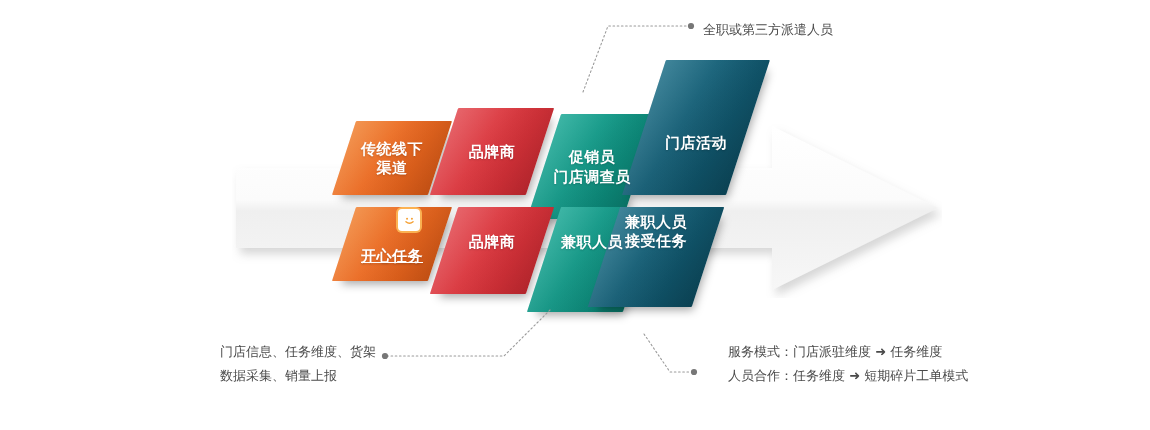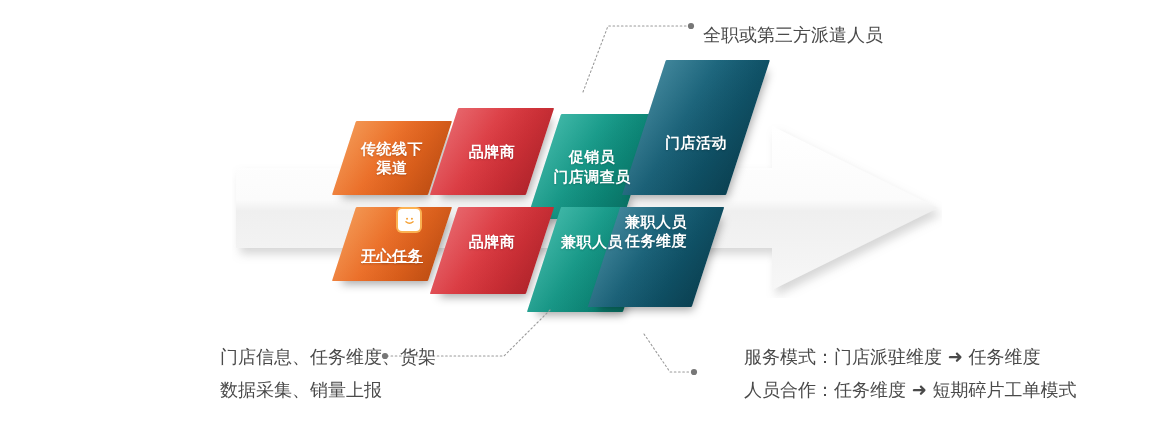--- a/index.html
+++ b/index.html
@@ -58,21 +58,21 @@
     background:#ffffff;
     box-shadow:0 0 0 2px rgba(255,190,90,.85);
     display:flex;align-items:center;justify-content:center;
   }
   .smiley svg{display:block;}
 
   
   .anno{
     position:absolute;
     color:#4a4a4a;
-    font-size:18px;
+    font-size:13px;
     line-height:1.85;
     white-space:nowrap;
     font-family:"DejaVu Sans","Liberation Sans",sans-serif;
   }
   .leader{position:absolute;}
   .leader svg{display:block;overflow:visible;}
 </style>
 </head>
 <body>
 
@@ -151,21 +151,21 @@
     <div class="plg-skew"></div>
     <span class="lbl" style="position:relative;top:-18px;">
       <span>兼职人员</span>
     </span>
   </div>
 
   <div class="plg c-navy" style="left:604px;top:207px;width:104px;height:100px;font-size:15px;">
     <div class="plg-skew"></div>
     <span class="lbl" style="position:relative;top:-26px;">
       <span>兼职人员</span><br>
-      <span>任务维度</span>
+      <span>接受任务</span>
     </span>
   </div>
 
   <div class="leader" style="left:575px;top:22px;width:125px;height:72px;">
     <svg width="125" height="72" viewBox="0 0 125 72" xmlns="http://www.w3.org/2000/svg">
       <path d="M8,70 L33,4 L113,4" fill="none" stroke="#9a9a9a" stroke-width="1.1" stroke-dasharray="1.6 2.6" stroke-linecap="round"></path>
       <circle cx="116" cy="4" r="3.1" fill="#777"></circle>
     </svg>
   </div>
 
@@ -185,18 +185,18 @@
 
   <div class="anno" style="left:703px;top:18px;">
     <div>全职或第三方派遣人员</div>
   </div>
 
   <div class="anno" style="left:220px;top:340px;">
     <div>门店信息、任务维度、货架</div>
     <div>数据采集、销量上报</div>
   </div>
 
-  <div class="anno" style="left:728px;top:340px;margin-left:16px;">
+  <div class="anno" style="left:728px;top:340px;">
     <div>服务模式：门店派驻维度 ➜ 任务维度</div>
     <div>人员合作：任务维度 ➜ 短期碎片工单模式</div>
   </div>
 
 </div>
 
 </body></html>

